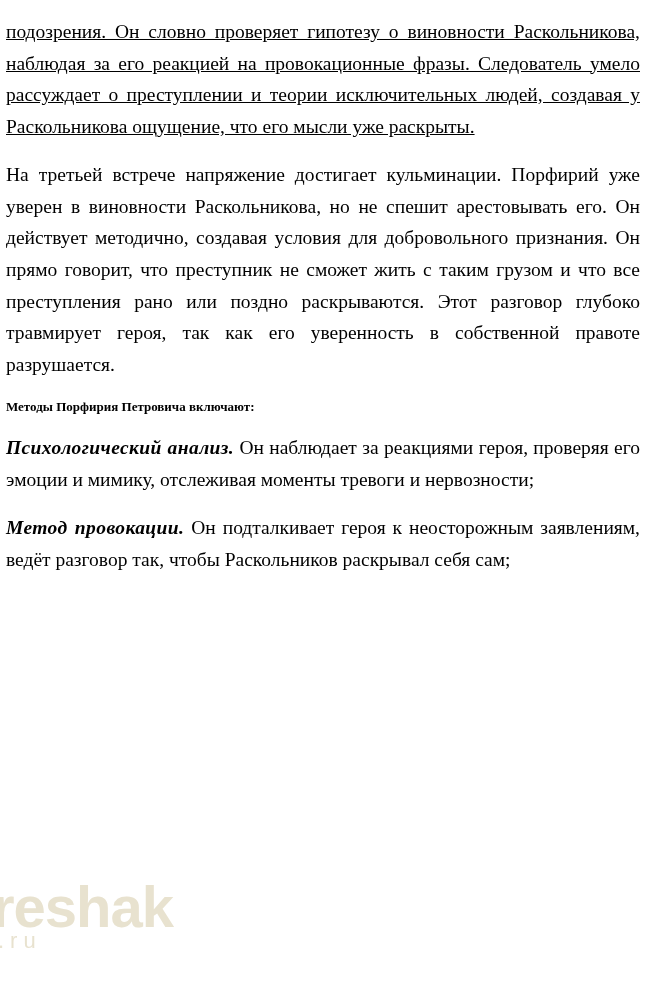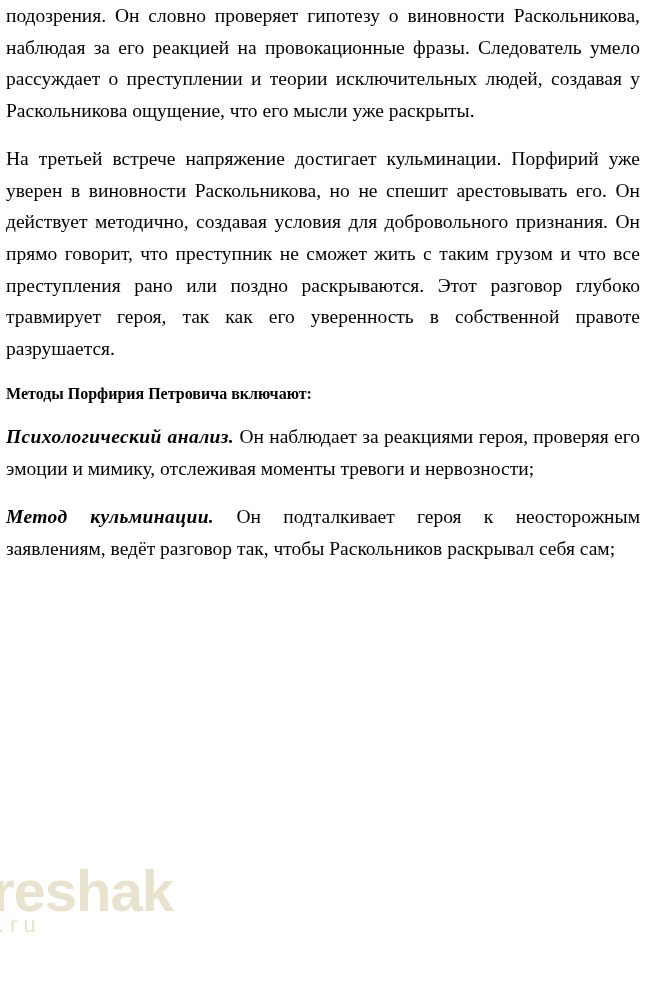--- a/index.html
+++ b/index.html
@@ -26,27 +26,28 @@
     font-size: 19.5px;
     line-height: 1.62;
     text-align: justify;
     text-align-last: left;
     margin: 0 0 17px 0;
     letter-spacing: 0;
     position: relative;
     z-index: 2;
   }
   .para.first {
-    margin-top: 0;
+    margin-top: 16px;
+    text-decoration: underline;
   }
   .para.tight {
     margin-bottom: 14px;
   }
   .heading {
-    font-size: 16px;
+    font-size: 13px;
     line-height: 1.6;
     font-weight: bold;
     margin: 0 0 14px 0;
     text-align: left;
     position: relative;
     z-index: 2;
   }
   .lead {
     font-weight: bold;
   }
@@ -93,17 +94,17 @@
   <p class="para">На третьей встрече напряжение достигает кульминации. Порфирий уже уверен в виновности Раскольникова, но не спешит арестовывать его. Он действует методично, создавая условия для добровольного признания. Он прямо говорит, что преступник не сможет жить с таким грузом и что все преступления рано или поздно раскрываются. Этот разговор глубоко травмирует героя, так как его уверенность в собственной правоте разрушается.</p>
 
 
   <p class="heading">Методы Порфирия Петровича включают:</p>
 
   <p class="para">
     <span class="lead spaced">Психологический анализ.</span><span> Он наблюдает за реакциями героя, проверяя его эмоции и мимику, отслеживая моменты тревоги и нервозности;</span>
   </p>
 
   <p class="para">
-    <span class="lead spaced">Метод кульминации.</span><span> Он подталкивает героя к неосторожным заявлениям, ведёт разговор так, чтобы Раскольников раскрывал себя сам;</span>
+    <span class="lead spaced">Метод провокации.</span><span> Он подталкивает героя к неосторожным заявлениям, ведёт разговор так, чтобы Раскольников раскрывал себя сам;</span>
   </p>
 
 
 </div>
 
 </body></html>

